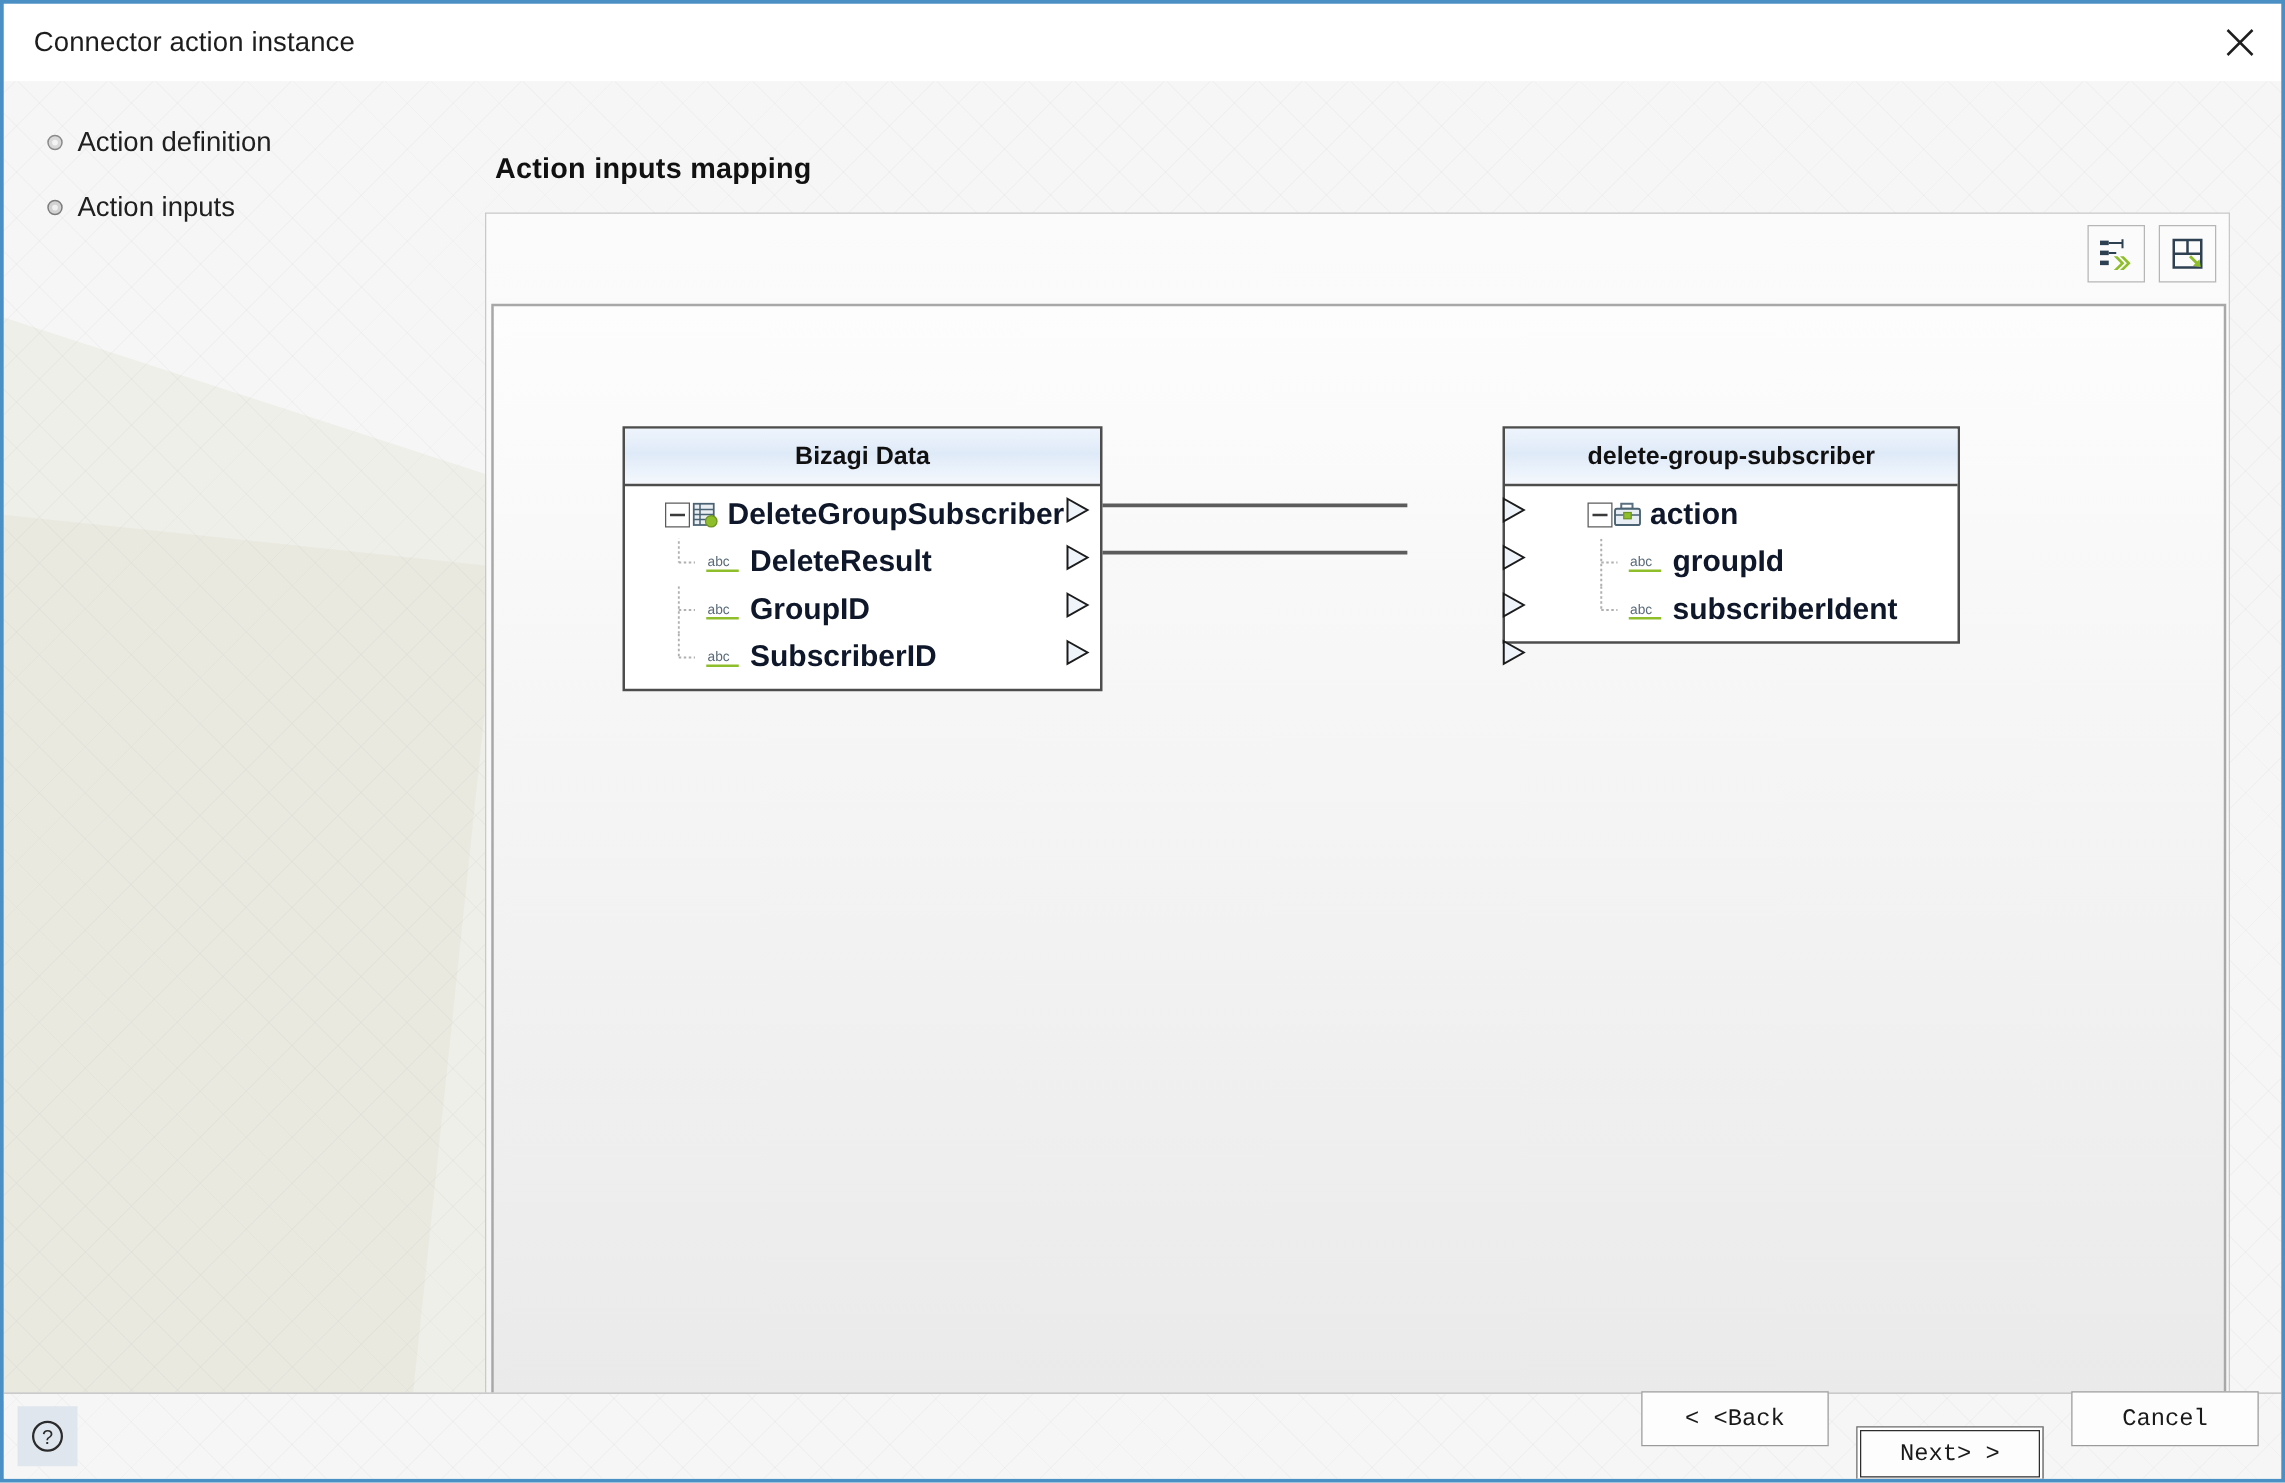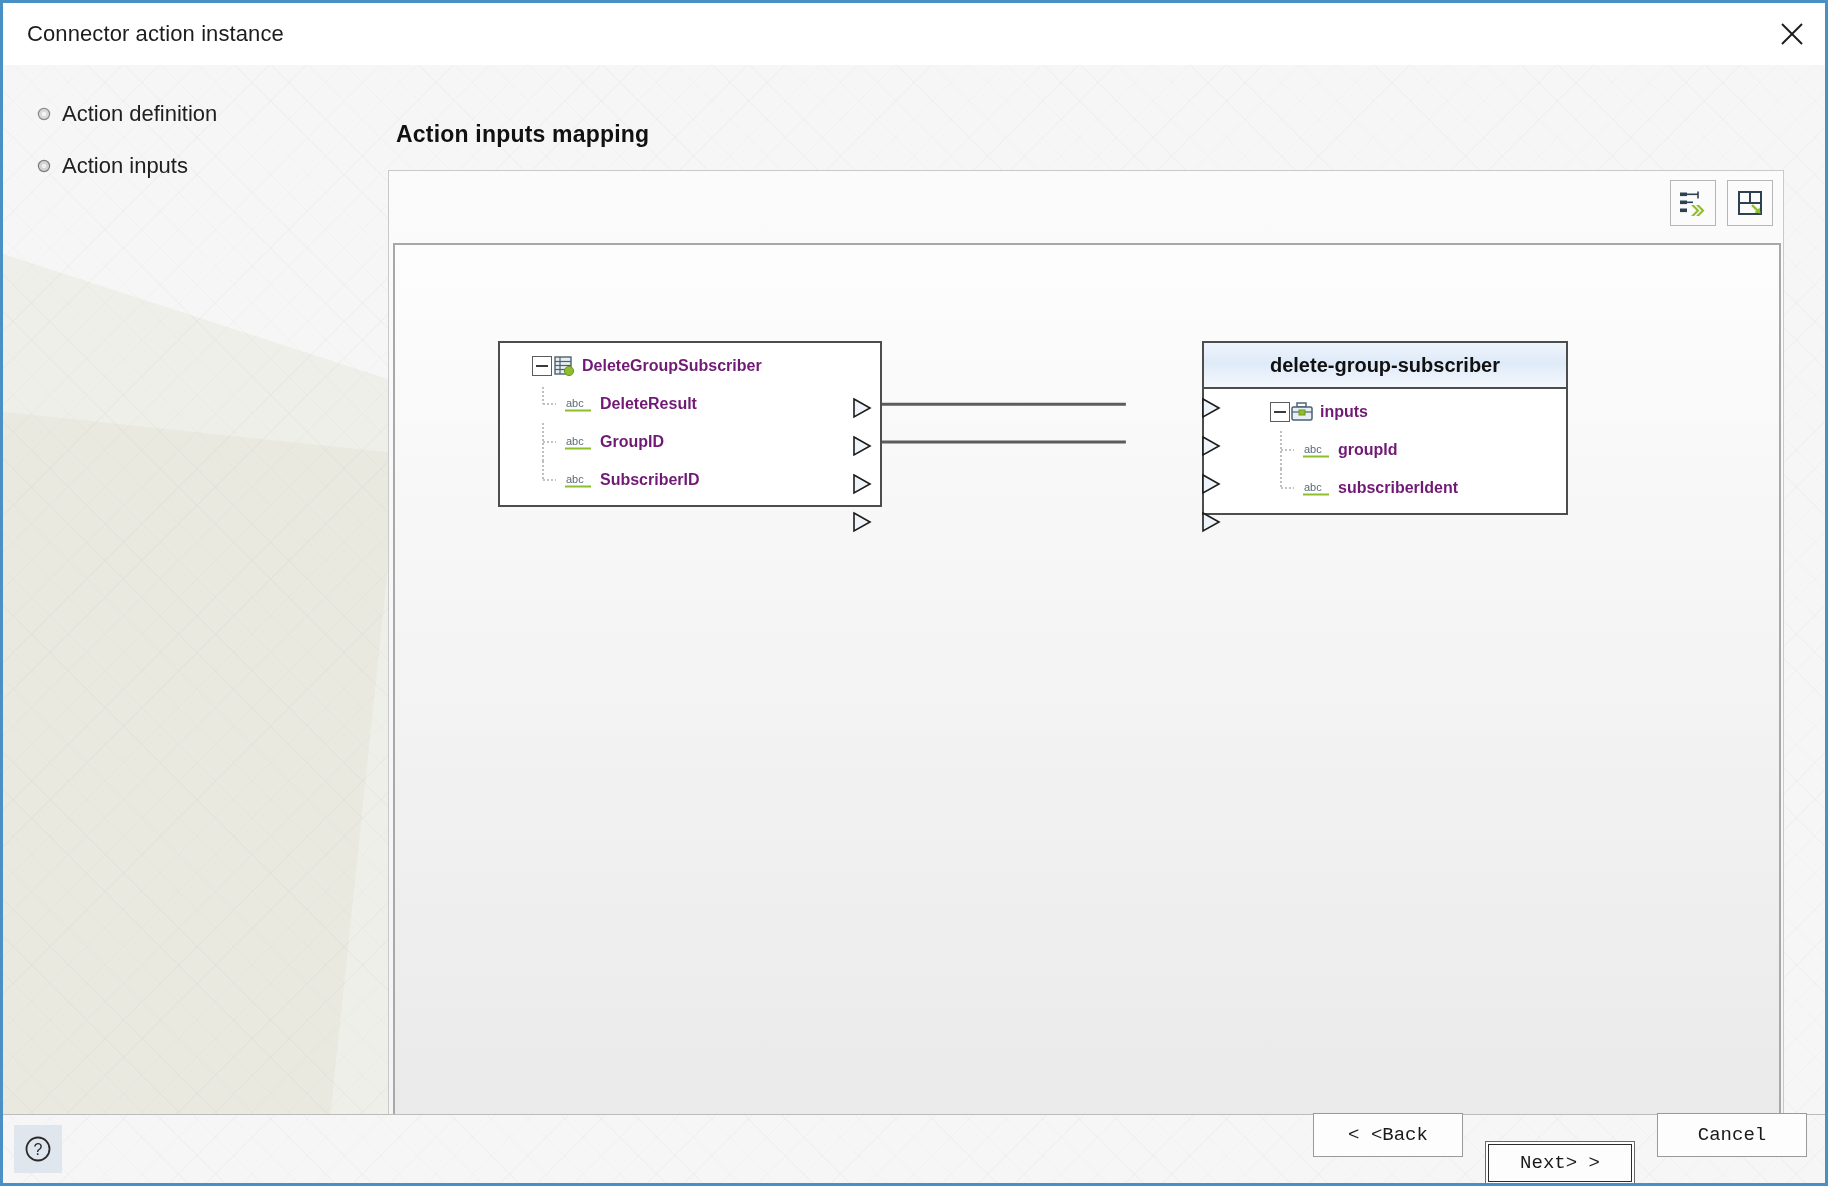--- a/index.html
+++ b/index.html
@@ -193,23 +193,23 @@
     padding: 4px 0 6px 0;
   }
   .map-row {
     position: relative;
     height: 38px;
     display: flex;
     align-items: center;
     cursor: pointer;
   }
   .node-label {
-    font-size: 16px;
+    font-size: 24px;
     font-weight: bold;
-    color: #701a75;
+    color: #0f172a;
     white-space: nowrap;
   }
 
   
   .expander {
     width: 20px; height: 20px;
     box-sizing: border-box;
     border: 1px solid #5c5c5c;
     background: #ffffff;
     position: relative;
@@ -372,20 +372,23 @@
         </div>
 
         <div id="mapper-canvas">
 
           <svg id="wires" viewBox="0 0 1388 876" preserveAspectRatio="none">
             <line x1="395" y1="160" x2="733" y2="160" stroke="#5c5c5c" stroke-width="3"></line>
             <line x1="395" y1="198" x2="733" y2="198" stroke="#5c5c5c" stroke-width="3"></line>
           </svg>
 
           <div class="map-box" id="source-box" style="left:103px; top:96px; width:384px;">
+            <div class="map-box-header">
+              <span class="map-box-title">Bizagi Data</span>
+            </div>
             <div class="map-box-rows">
 
               <div class="map-row">
                 <span style="width:32px"></span>
                 <span class="expander"></span>
                 <span class="icon-slot">
                   <svg width="22" height="22" viewBox="0 0 22 22" aria-hidden="true">
                     <rect x="2" y="2" width="16" height="17" fill="#e9eef3" stroke="#4a6272" stroke-width="1.4"></rect>
                     <line x1="2" y1="6.5" x2="18" y2="6.5" stroke="#4a6272" stroke-width="1.2"></line>
                     <line x1="2" y1="10.5" x2="18" y2="10.5" stroke="#4a6272" stroke-width="1.2"></line>
@@ -483,21 +486,21 @@
                 <span style="width:66px"></span>
                 <span class="expander"></span>
                 <span class="icon-slot">
                   <svg width="24" height="22" viewBox="0 0 24 22" aria-hidden="true">
                     <rect x="7" y="2" width="9" height="4" fill="none" stroke="#5a6f80" stroke-width="1.6"></rect>
                     <rect x="2" y="6" width="20" height="13" rx="1.5" fill="#e8eef4" stroke="#4a6272" stroke-width="1.5"></rect>
                     <line x1="2" y1="11" x2="22" y2="11" stroke="#4a6272" stroke-width="1.2"></line>
                     <rect x="9" y="9" width="6" height="5" fill="#8fbe2b" stroke="#6d941f" stroke-width="1"></rect>
                   </svg>
                 </span>
-                <span class="node-label" style="margin-left:6px">inputs</span>
+                <span class="node-label" style="margin-left:6px">action</span>
               </div>
 
               <div class="map-row">
                 <span style="width:76px"></span>
                 <span class="tree-elbow">
                   <svg width="22" height="38" viewBox="0 0 22 38" aria-hidden="true">
                     <line x1="1" y1="0" x2="1" y2="38" stroke="#b0b0b0" stroke-width="1.6" stroke-dasharray="2 2"></line>
                     <line x1="1" y1="19" x2="14" y2="19" stroke="#b0b0b0" stroke-width="1.6" stroke-dasharray="2 2"></line>
                   </svg>
                 </span>

